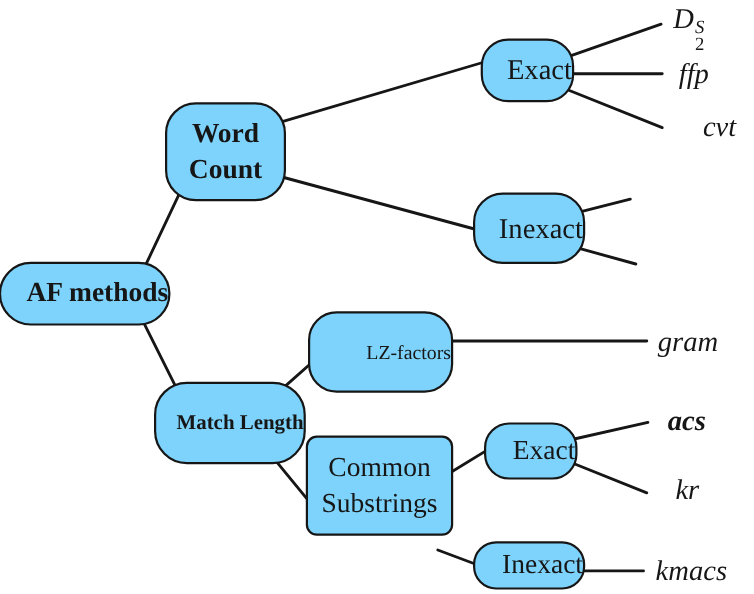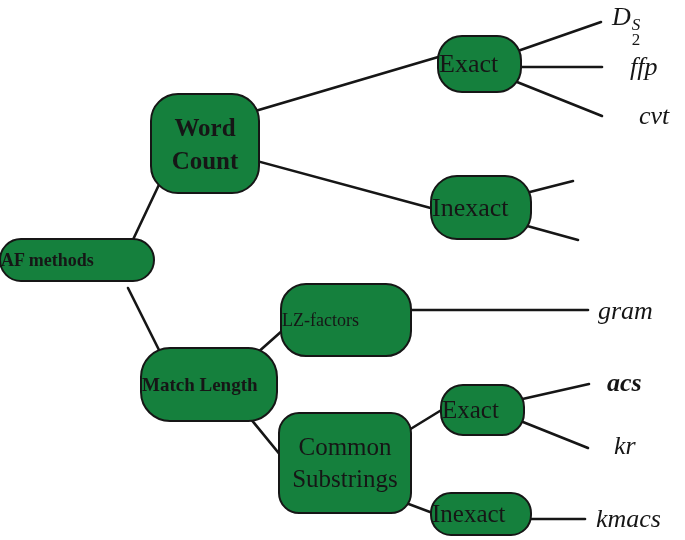--- a/index.html
+++ b/index.html
@@ -11,49 +11,49 @@
     font-family: "Liberation Serif", serif;
     color: #161616;
     overflow: hidden;
   }
   svg.edges { position: absolute; left: 0; top: 0; }
   svg.edges line { stroke: #161616; stroke-width: 2.6; stroke-linecap: round; }
 
   .node {
     position: absolute;
     box-sizing: border-box;
-    background: #15803d;
+    background: #7dd3fc;
     border: 2.5px solid #161616;
     display: flex;
     align-items: center;
-    justify-content: flex-start;
+    justify-content: flex-end;
     text-align: center;
     font-family: Liberation Serif, serif;
   }
   .node span { display: block; max-width: 100%; white-space: normal; }
 
-  #n-af      { left: -1px;  top: 238px; width: 156px; height: 44px;  border-radius: 29px; font-size: 18px; font-weight: bold; }
-  #n-wc      { left: 150px; top: 93px;  width: 110px; height: 101px;  border-radius: 28px; font-size: 25px; font-weight: bold; line-height: 33px; }
+  #n-af      { left: -1px;  top: 238px; width: 156px; height: 58px;  border-radius: 29px; font-size: 25px; font-weight: bold; }
+  #n-wc      { left: 150px; top: 93px;  width: 110px; height: 90px;  border-radius: 28px; font-size: 25px; font-weight: bold; line-height: 33px; }
   #n-ext     { left: 437px; top: 35px;  width: 85px;  height: 58px;  border-radius: 25px; font-size: 26px; }
   #n-int     { left: 430px; top: 175px; width: 102px; height: 65px;  border-radius: 27px; font-size: 26px; }
   #n-lz      { left: 280px; top: 283px; width: 132px; height: 74px;  border-radius: 26px; font-size: 18px; }
   #n-ml      { left: 140px; top: 347px; width: 138px; height: 75px;  border-radius: 30px; font-size: 19px; font-weight: bold; line-height: 33px; }
-  #n-cs      { left: 278px; top: 412px; width: 134px; height: 102px; border-radius: 21px; font-size: 25px; line-height: 32px; }
+  #n-cs      { left: 278px; top: 396px; width: 134px; height: 91px; border-radius: 10px; font-size: 25px; line-height: 32px; }
   #n-exb     { left: 440px; top: 384px; width: 85px;  height: 52px;  border-radius: 23px; font-size: 25px; }
   #n-inb     { left: 430px; top: 492px; width: 102px; height: 44px;  border-radius: 21px; font-size: 25px; }
 
   .leaf {
     position: absolute;
     font-style: italic;
     font-size: 26px;
     line-height: 30px;
     white-space: nowrap;
   }
   #leaf-d2s       { left: 612px; top: 2px; }
-  #leaf-ffp       { left: 630px; top: 52px; text-align: center; }
+  #leaf-ffp       { left: 617px; top: 52px; text-align: center; }
   #leaf-cvt       { left: 611px; top: 101px; margin-left: 28px; }
   #leaf-cophylog  { left: 577px; top: 166px; }
   #leaf-spaced    { left: 591px; top: 224px; }
   #leaf-gram      { left: 598px; top: 296px; }
   #leaf-acs       { left: 607px; top: 368px; font-weight: bold; }
   #leaf-kr        { left: 614px; top: 431px; }
   #leaf-kmacs     { left: 596px; top: 504px; }
 
   .math-scripts {
     display: inline-flex;

